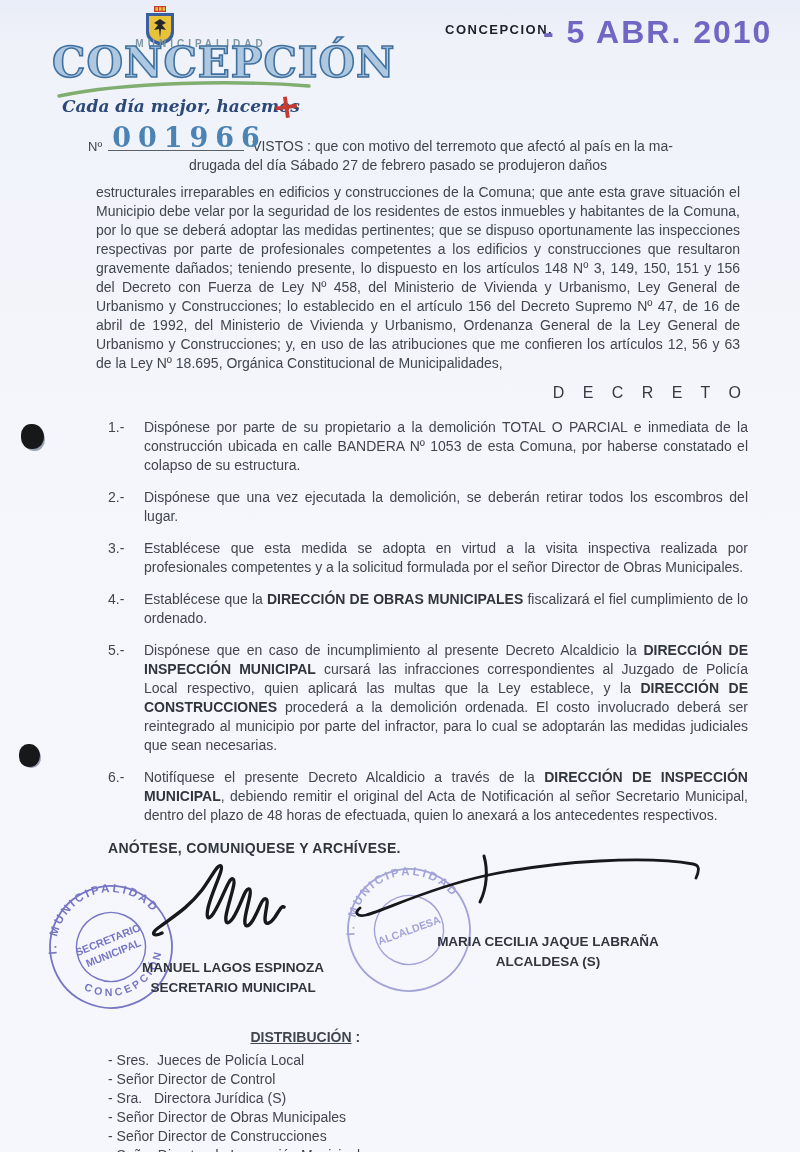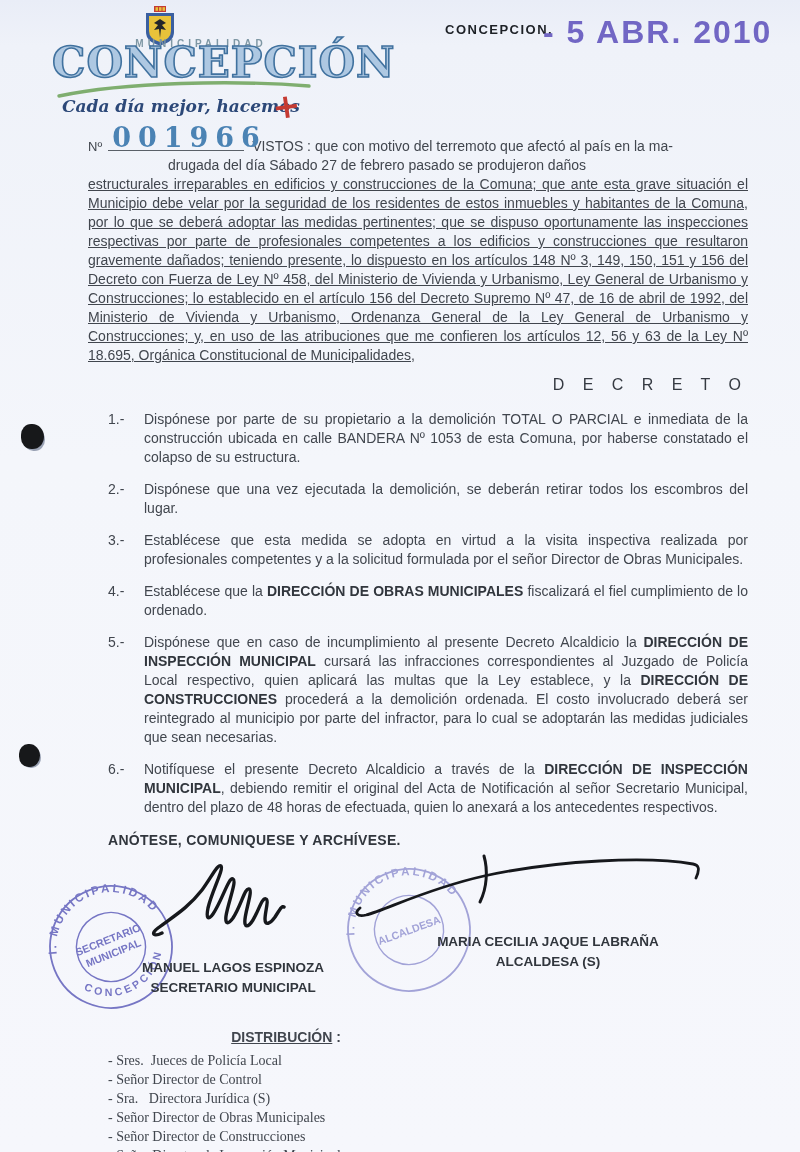--- a/index.html
+++ b/index.html
@@ -47,22 +47,22 @@
   .num-label{font-size:13px;}
   .num-blank{
     display:inline-block; width:136px; height:16px; margin:0 8px 0 6px;
     border-bottom:1.6px solid #5a6068; position:relative; vertical-align:baseline;
   }
   .num-stamp{
     position:absolute; left:4px; bottom:3px;
     font-family:"DejaVu Serif", serif; font-weight:bold;
     font-size:27px; letter-spacing:7px; color:#4b83b4; white-space:nowrap;
   }
-  .vistos-line2{margin-left:80px;}
-  .vistos-rest{margin:0; text-align:justify;text-decoration:underline;}
+  .vistos-line2{margin-left:101px;}
+  .vistos-rest{margin:8px; text-align:justify;}
   .decreto-title{
     margin:10px 0 16px 0; text-align:right;
     font-size:16px; font-weight:normal; letter-spacing:7px; color:#353a42;
   }
   .decree-item{display:flex; margin-bottom:13px;}
   .decree-num{width:36px; flex:0 0 36px; margin-left:20px;}
   .decree-body{flex:1; text-align:justify;}
   .b{font-weight:bold; color:#31363d;}
   .closing{
     margin:14px 0 0 20px; text-align:left;
@@ -73,21 +73,21 @@
   .stamp-right{position:absolute; left:338px; top:856px; width:142px; height:148px; transform:rotate(-20deg); opacity:.6;}
   .sig-left{position:absolute; left:148px; top:845px; width:230px; height:110px;}
   .sig-right{position:absolute; left:348px; top:848px; width:360px; height:75px;}
   .name-block{position:absolute; text-align:center; font-weight:bold; font-size:13.5px; line-height:20px; color:#31363d;}
   .name-left{left:108px; top:958px; width:250px;}
   .name-right{left:398px; top:932px; width:300px;}
   
   .distribution{position:absolute; left:108px; top:1028px; font-size:14px; line-height:19px; color:#41464e;}
   .dist-title{font-weight:bold; margin-bottom:4px;text-align:right;}
   .dist-title .u{text-decoration:underline;}
-  .dist-item{white-space:pre;font-family:Liberation Serif, serif;}
+  .dist-item{white-space:pre;}
   
   .hole{position:absolute; background:#17181a; border-radius:46% 54% 52% 48%;}
   .hole1{left:21px; top:424px; width:23px; height:25px; box-shadow:2px 3px 0 -1px #9aa2b4;}
   .hole2{left:19px; top:744px; width:21px; height:23px; box-shadow:2px 2px 0 -1px #9aa2b4;}
 </style>
 </head>
 <body>
 
 <div class="page">
 

